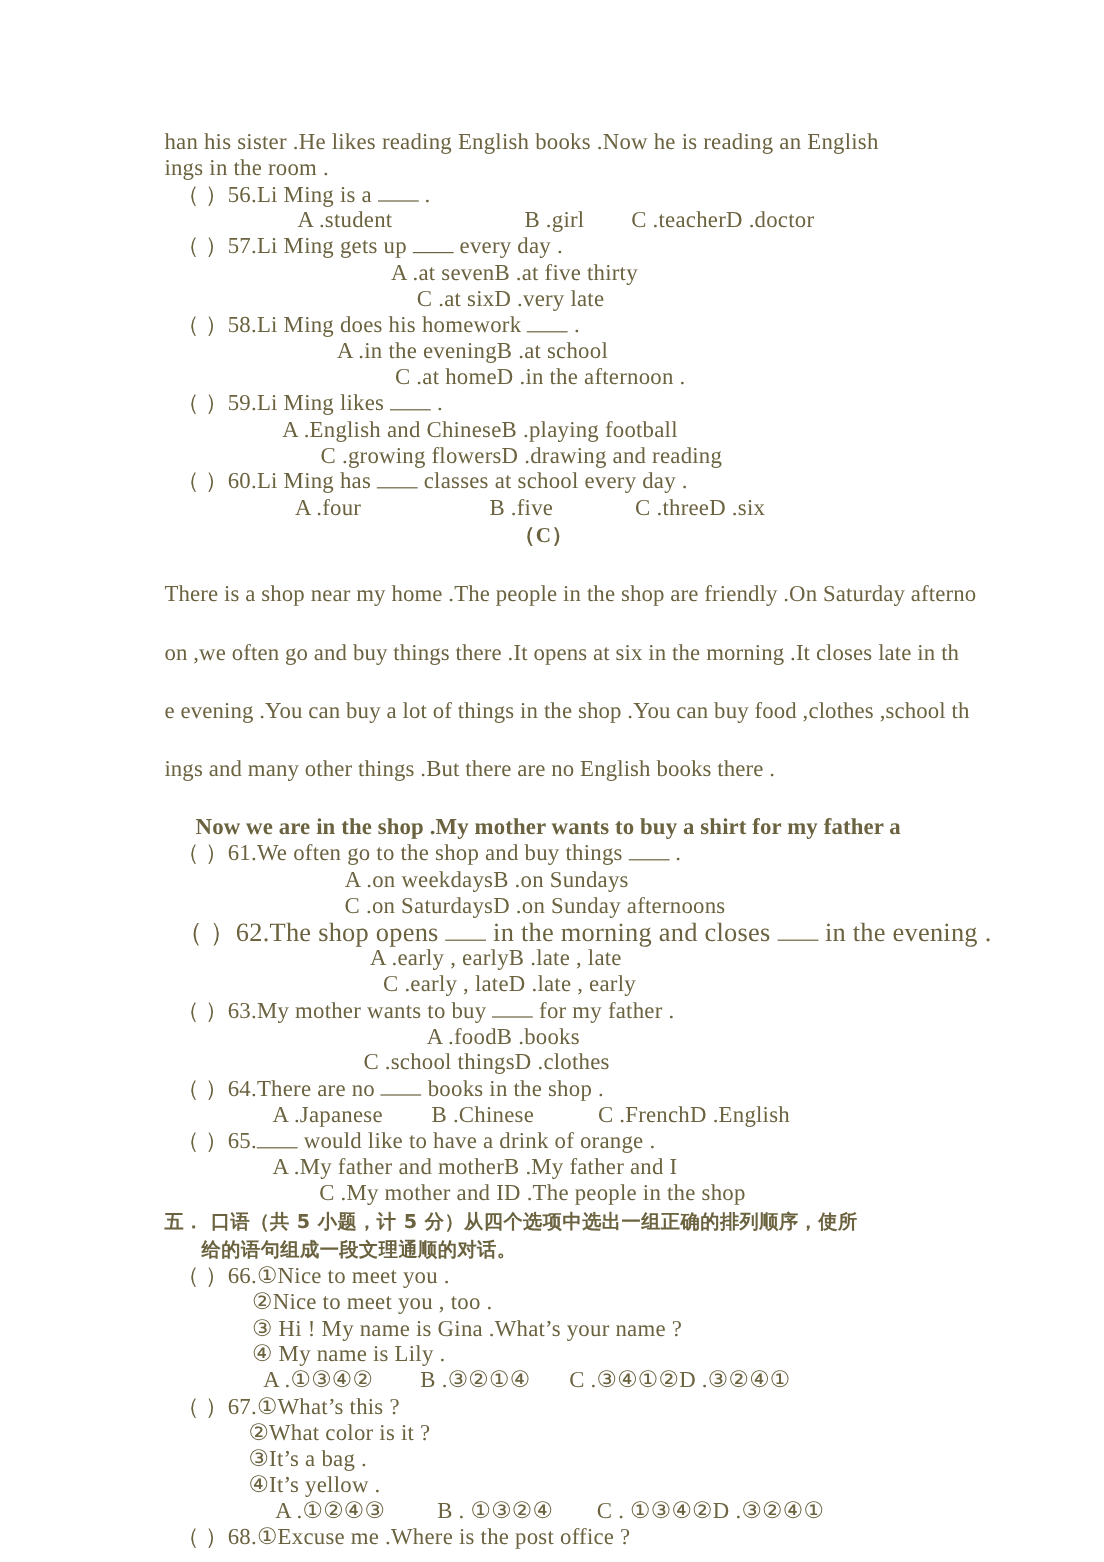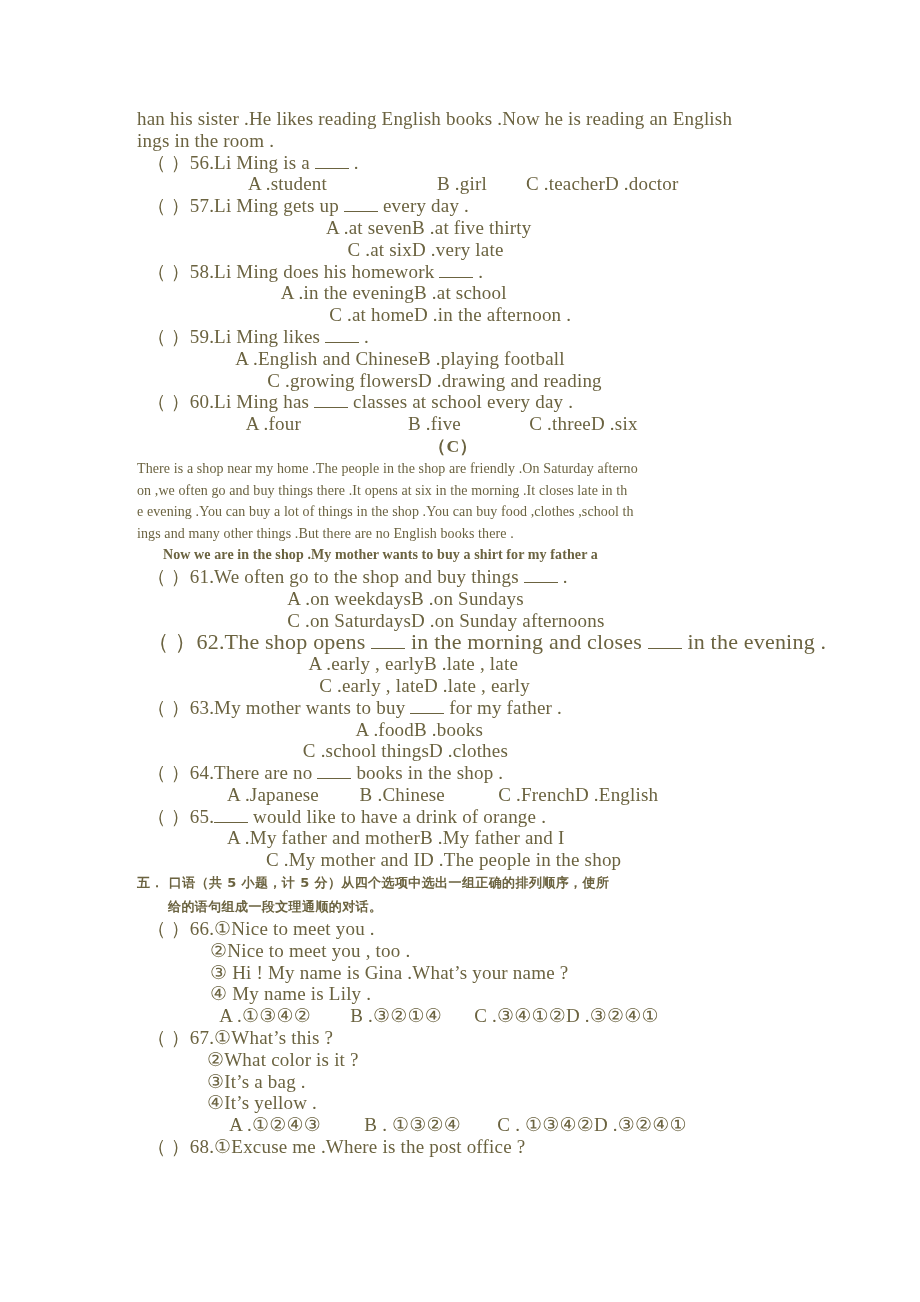--- a/index.html
+++ b/index.html
@@ -23,24 +23,25 @@
   }
 
   
   .ln {
     font-size: 19px;
     line-height: 21.8px;
     white-space: nowrap;
     letter-spacing: 0.2px;
   }
   .passage-ln {
-    font-size: 14px;
+    font-size: 19px;
     line-height: 21.6px;
     white-space: nowrap;
     letter-spacing: 0.1px;
+    margin-top: 27px;
   }
   .passage-ln.indent { padding-left: 26px; font-weight: bold; }
 
   .stem { padding-left: 10px; }
   .stem .brack { letter-spacing: 0px; }
 
   
   .opts { padding-left: 34px; }
   .opts.deep { padding-left: 38px; }
   .opt { display: inline-block; text-align: right; }
@@ -55,21 +56,21 @@
     font-size: 17.6px;
     line-height: 23px;
     font-weight: bold;
     text-align: center;
     letter-spacing: 0.5px;
   }
 
   .cn-head {
     font-family: "DejaVu Sans", "Liberation Sans", sans-serif;
     font-weight: bold;
-    font-size: 13px;
+    font-size: 16px;
     line-height: 23.5px;
     letter-spacing: 0.4px;
   }
   .cn-head .l2 { padding-left: 31px; display: block; }
 
   .dialog { padding-left: 73px; }
   .dialog2 { padding-left: 70px; }
 </style>
 </head>
 <body>

